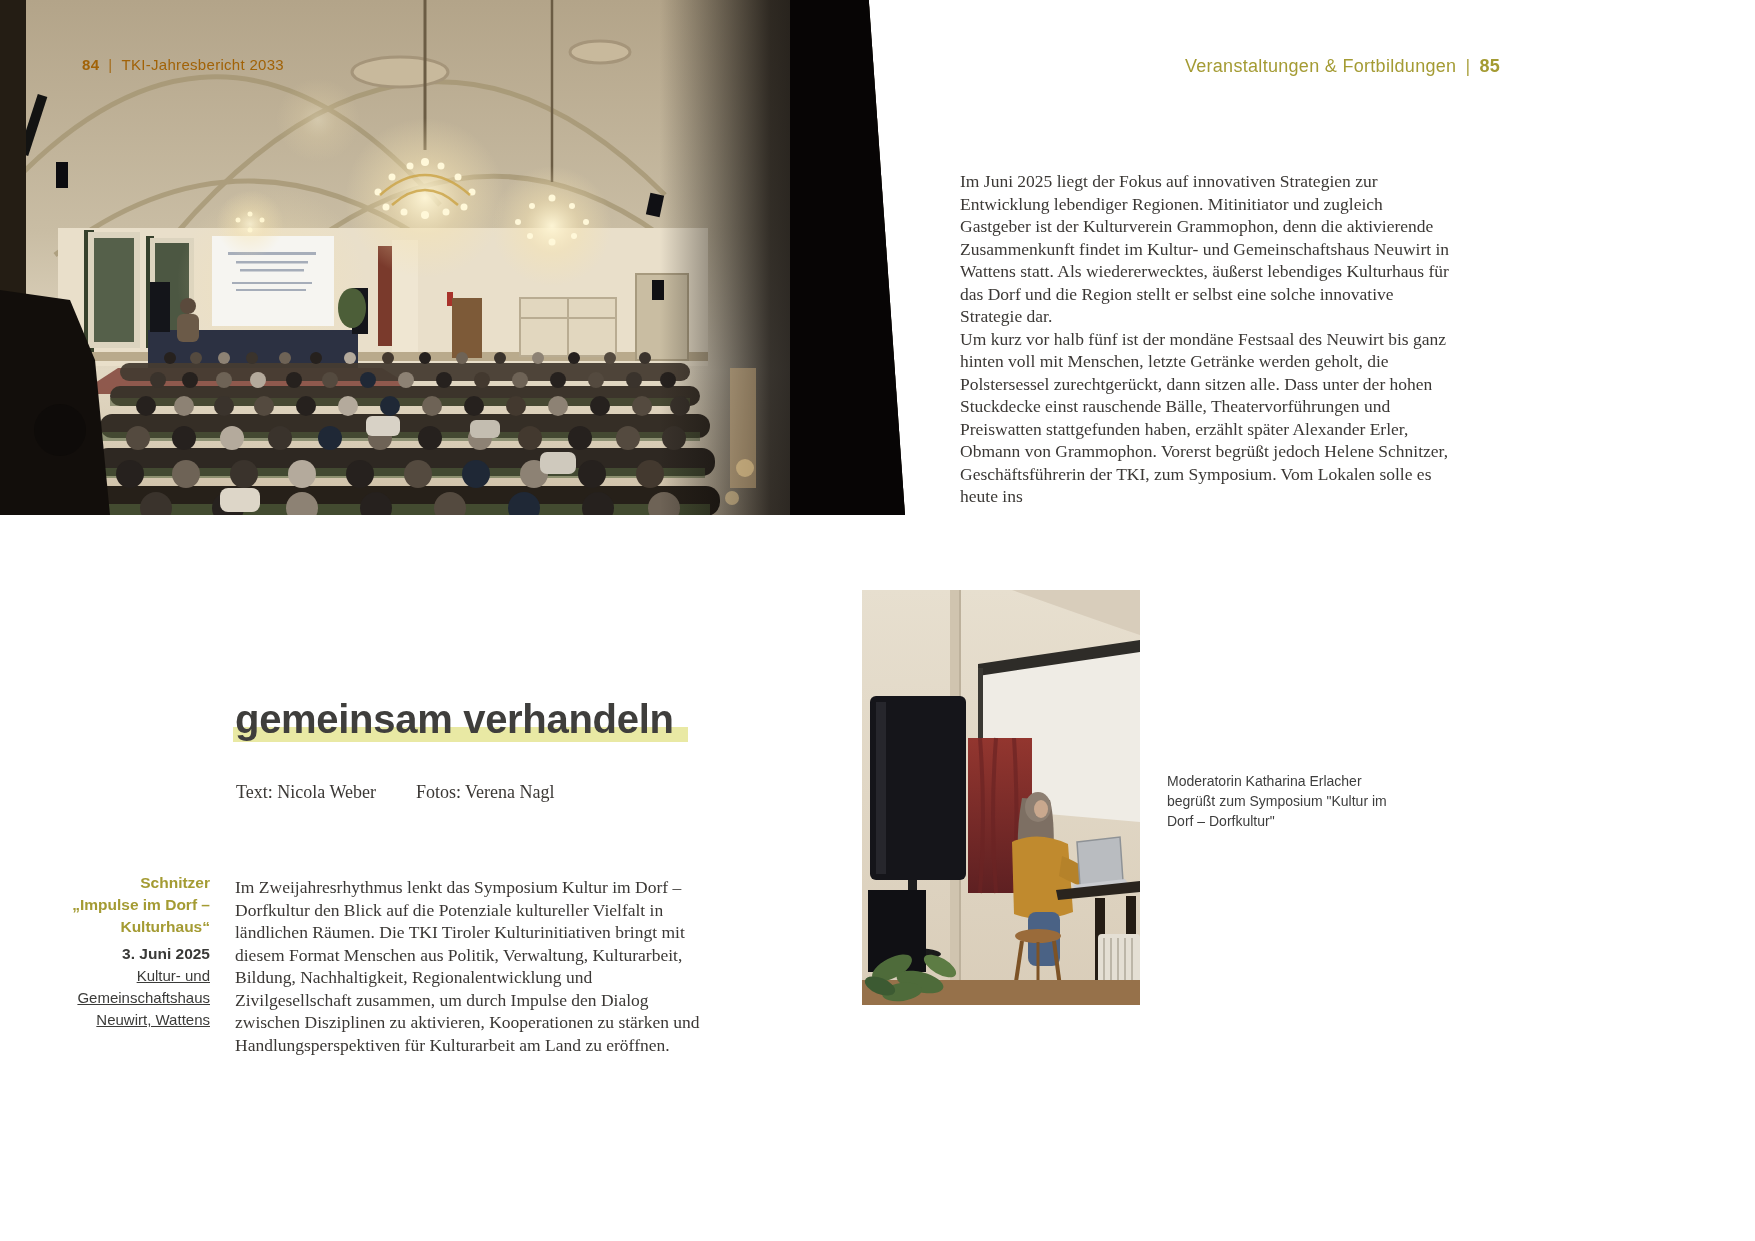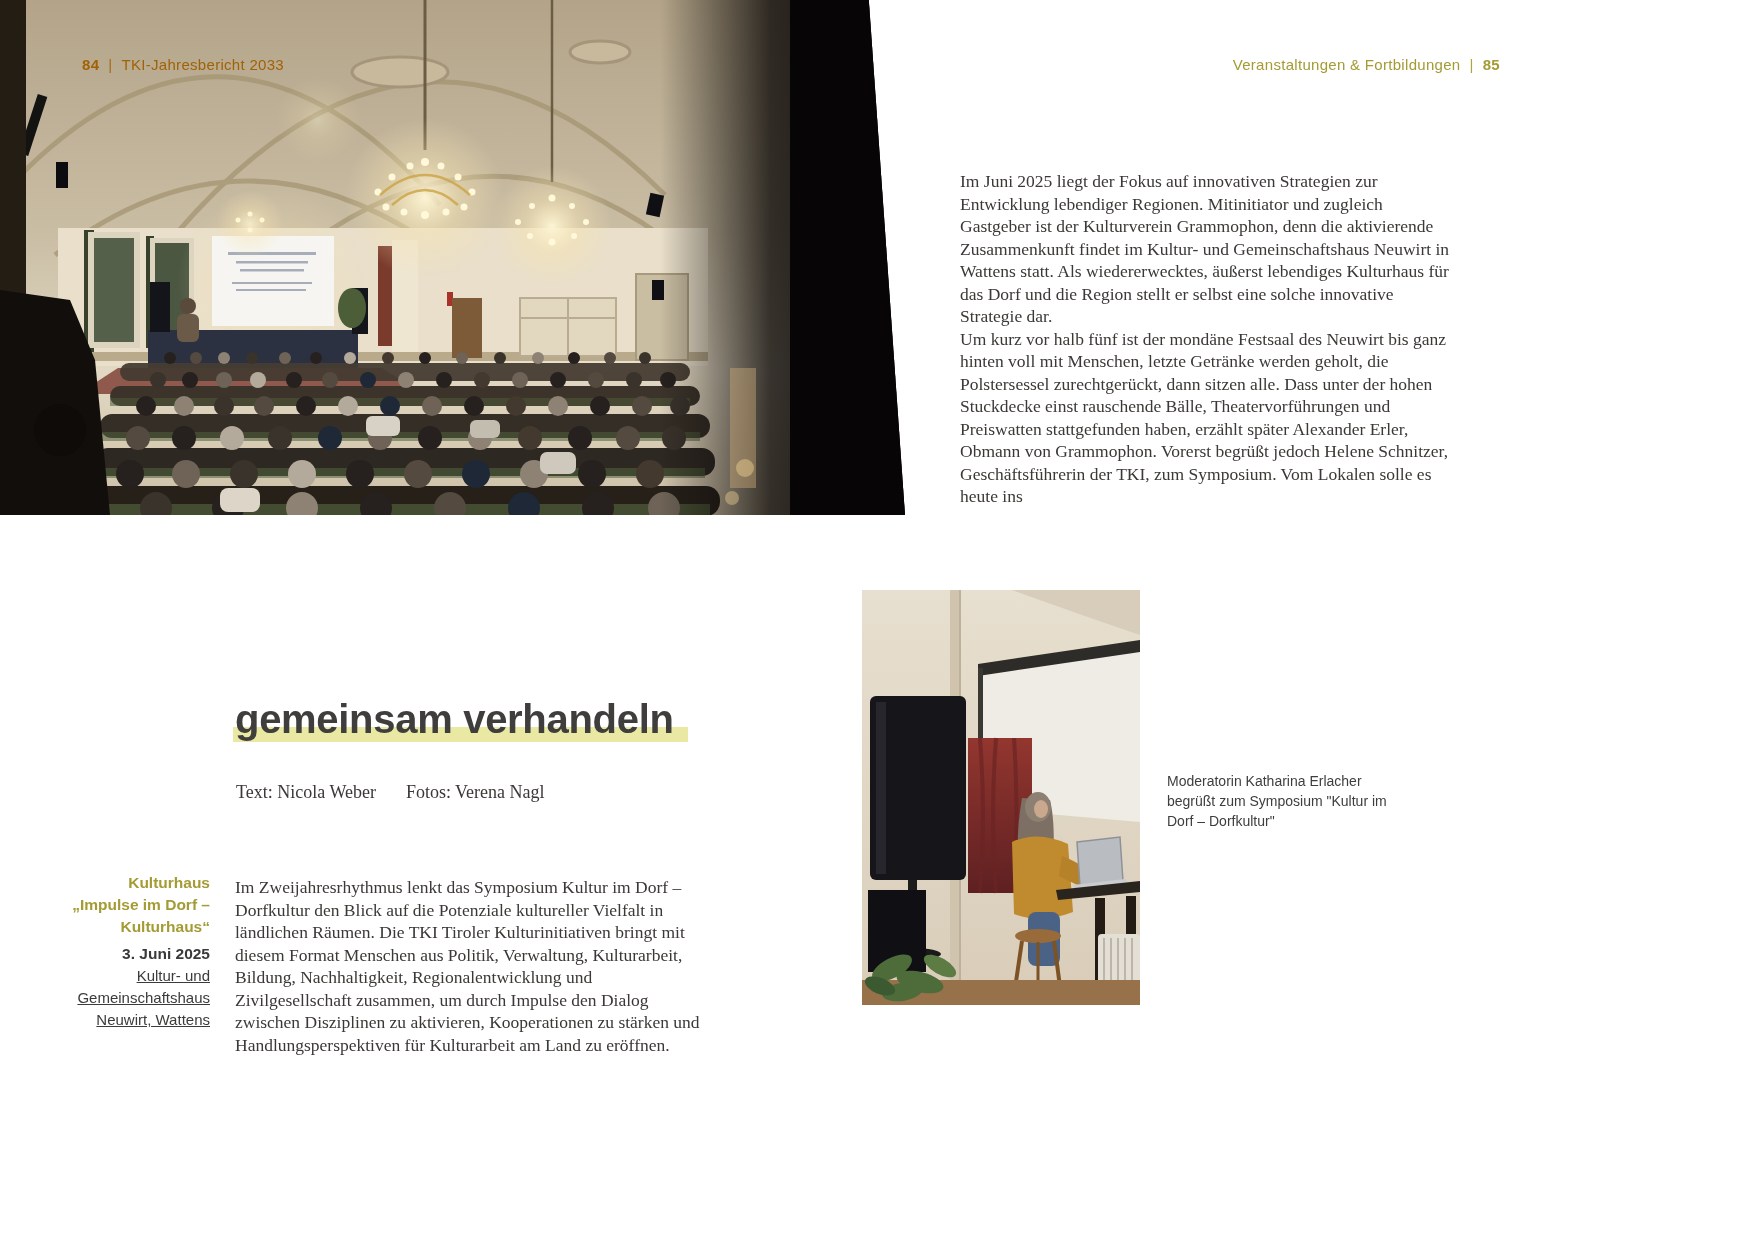--- a/index.html
+++ b/index.html
@@ -21,40 +21,40 @@
   .photo-left svg{display:block;width:100%;height:100%;}
   
   .header-left{
     position:absolute;left:82px;top:56px;display:flex;align-items:flex-end;gap:9px;
     color:#a16207;font-size:15px;letter-spacing:.3px;z-index:5;
   }
   .header-left .num{font-weight:bold;}
   .header-left .sep{opacity:.85;font-weight:300;}
   .header-right{
     position:absolute;right:255px;top:56px;display:flex;align-items:center;gap:9px;
-    color:var(--olive);font-size:15px;letter-spacing:.3px;
+    color:var(--olive);font-size:18px;letter-spacing:.3px;
   }
   .header-right .num{font-weight:bold;}
   .header-right .sep{opacity:.9;font-weight:300;}
   
   .headline-line{
     position:absolute;left:235px;display:inline-block;
     font-size:40px;font-weight:bold;color:var(--headline);letter-spacing:-.3px;
     line-height:1;white-space:nowrap;
   }
   .headline-line .txt{position:relative;z-index:1;}
   .headline-line .hl-bar{
     position:absolute;left:-2px;right:-14px;bottom:-3px;height:15px;
     background:var(--hl);z-index:0;
   }
   #headline1{top:633px;}
   #headline2{top:699px;}
   
   .credits{
-    position:absolute;left:236px;top:782px;display:flex;gap:30px;
+    position:absolute;left:236px;top:782px;display:flex;gap:40px;
     font-family:"Liberation Serif",serif;font-size:18px;color:var(--body);
   }
   
   .event-info{
     position:absolute;right:1545px;top:872px;width:190px;text-align:right;
     font-size:15.5px;line-height:22px;
   }
   .event-info .olv{color:var(--olive);font-weight:bold;}
   .event-info .date{color:#3a3a38;font-weight:bold;margin-top:5px;text-align:right;}
   .event-info .loc{color:#3b3b39;font-size:15px;text-decoration:underline;}
@@ -307,21 +307,21 @@
     <span class="hl-bar"></span>
     <span class="txt">gemeinsam verhandeln</span>
   </div>
 
   <div class="credits">
     <span>Text: Nicola Weber</span>
     <span>Fotos: Verena Nagl</span>
   </div>
 
   <div class="event-info">
-    <div class="olv">Kulturhaus</div>
+    <div class="olv">Schnitzer</div>
     <div class="olv">„Impulse im Dorf –</div>
     <div class="olv">Kulturhaus“</div>
     <div class="date">3. Juni 2025</div>
     <div class="loc">Kultur- und</div>
     <div class="loc">Gemeinschaftshaus</div>
     <div class="loc">Neuwirt, Wattens</div>
   </div>
 
   <div class="intro">Im Zweijahresrhythmus lenkt das Symposium Kultur im Dorf – Dorfkultur den Blick auf die Potenziale kultureller Vielfalt in ländlichen Räumen. Die TKI Tiroler Kulturinitiativen bringt mit diesem Format Menschen aus Politik, Verwaltung, Kulturarbeit, Bildung, Nachhaltigkeit, Regionalentwicklung und Zivilgesellschaft zusammen, um durch Impulse den Dialog zwischen Disziplinen zu aktivieren, Kooperationen zu stärken und Handlungsperspektiven für Kulturarbeit am Land zu eröffnen.</div>
 

